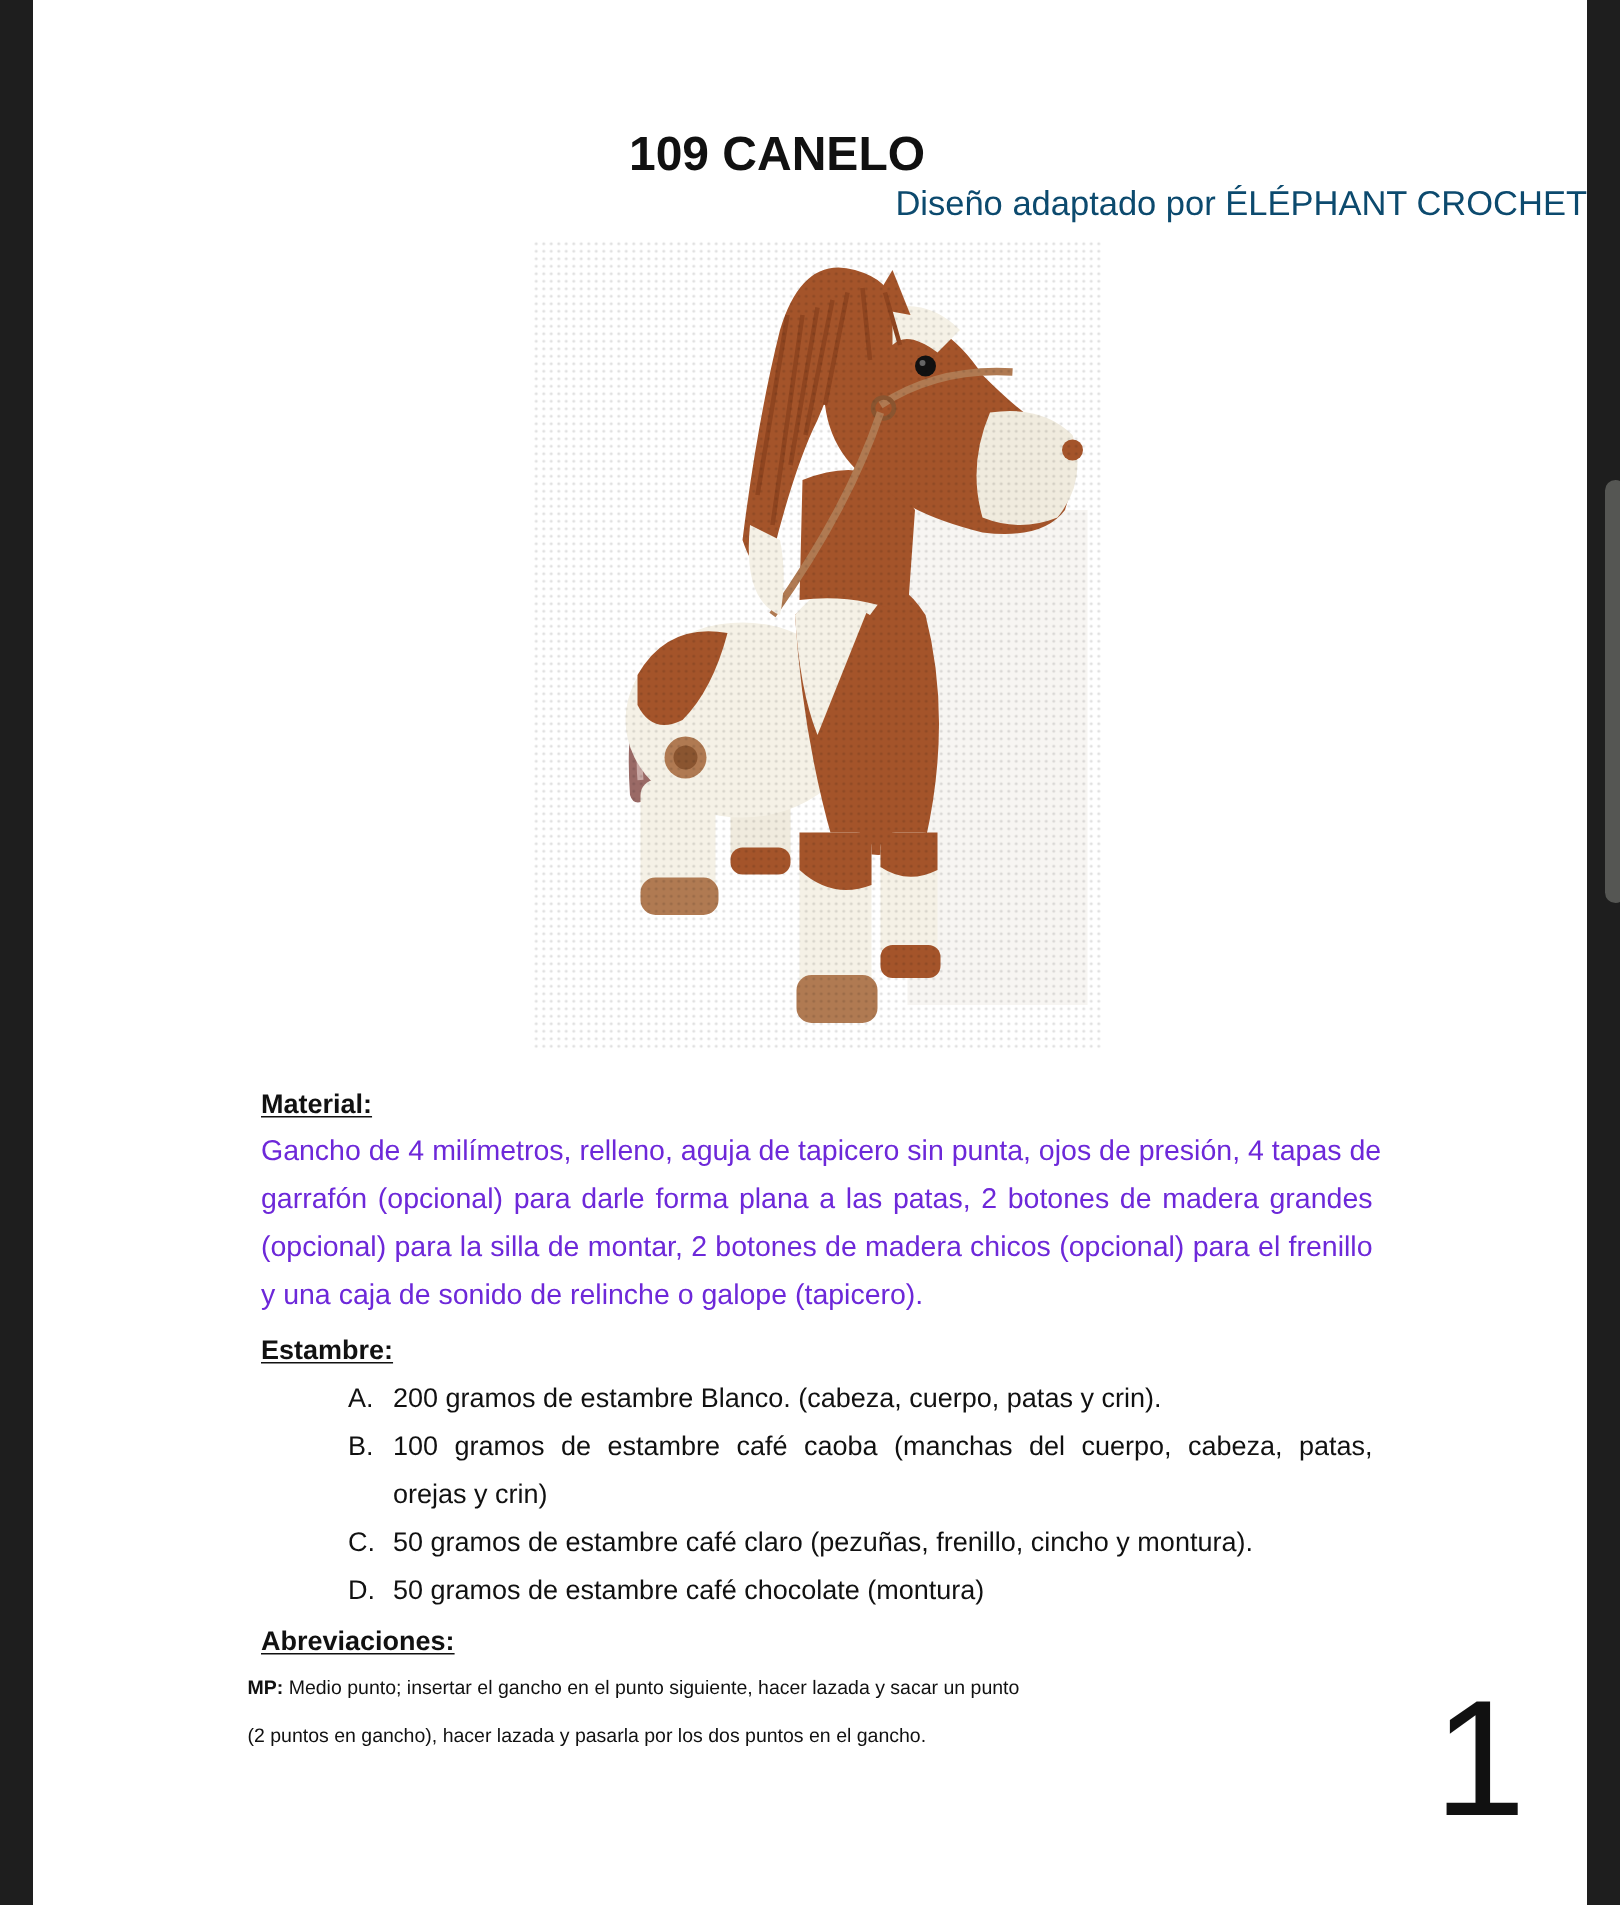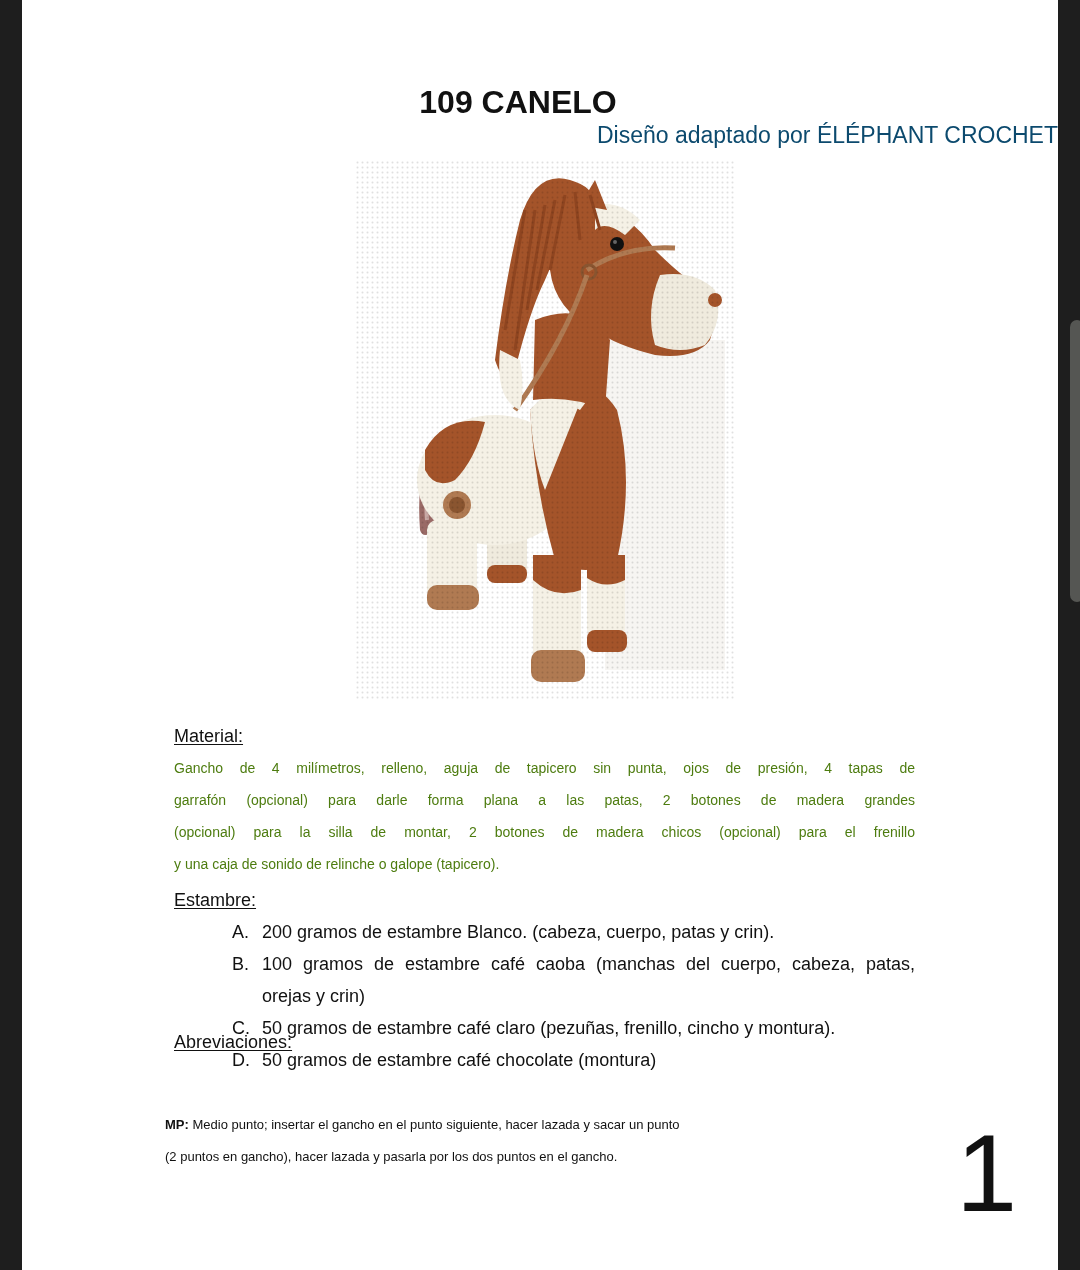--- a/index.html
+++ b/index.html
@@ -21,25 +21,25 @@
       font-weight: bold; font-size: 32px; color: #111; letter-spacing: 0px;
     }
     .subtitle {
       position: absolute; left: 0; width: 1036px; top: 122px; text-align: right;
       font-size: 23px; color: #0c4a6e;
     }
     .photo {
       position: absolute; left: 333px; top: 160px; width: 380px; height: 540px;
     }
     .heading {
-      position: absolute; font-weight: normal; font-size: 18px; color: #111;
+      position: absolute; font-weight: bold; font-size: 18px; color: #111;
       text-decoration: underline; text-underline-offset: 2px;
     }
     .para {
-      position: absolute; font-size: 14px; line-height: 32px; color: #4d7c0f;
+      position: absolute; font-size: 19px; line-height: 32px; color: #6d28d9;
       text-align: justify;
     }
     .para .line { display: block; text-align: justify; text-align-last: justify; white-space: nowrap; }
     .para .line.last { text-align-last: left; }
     .list-item {
       position: absolute; font-size: 18px; color: #111; line-height: 32px;
     }
     .list-item .marker { position: absolute; left: 0; }
     .list-item .text { position: absolute; left: 30px; white-space: nowrap; }
     .list-item .text.just { text-align: justify; text-align-last: justify; }
@@ -137,21 +137,21 @@
   </div>
   <div class="list-item" style="left:210px; top:1012px; width:683px;">
     <span class="marker">C.</span>
     <span class="text">50 gramos de estambre café claro (pezuñas, frenillo, cincho y montura).</span>
   </div>
   <div class="list-item" style="left:210px; top:1044px; width:683px;">
     <span class="marker">D.</span>
     <span class="text">50 gramos de estambre café chocolate (montura)</span>
   </div>
 
-  <div class="heading" style="left:152px; top:1032px;">Abreviaciones:</div>
+  <div class="heading" style="left:152px; top:1084px;">Abreviaciones:</div>
   <div class="abbr" style="left:143px; top:1109px;">
     <b>MP:</b><span> Medio punto; insertar el gancho en el punto siguiente, hacer lazada y sacar un punto</span>
   </div>
   <div class="abbr" style="left:143px; top:1141px;">(2 puntos en gancho), hacer lazada y pasarla por los dos puntos en el gancho.</div>
 
   <div class="page-num">1</div>
 </div>
 
 <div class="scrollbar"></div>
 

